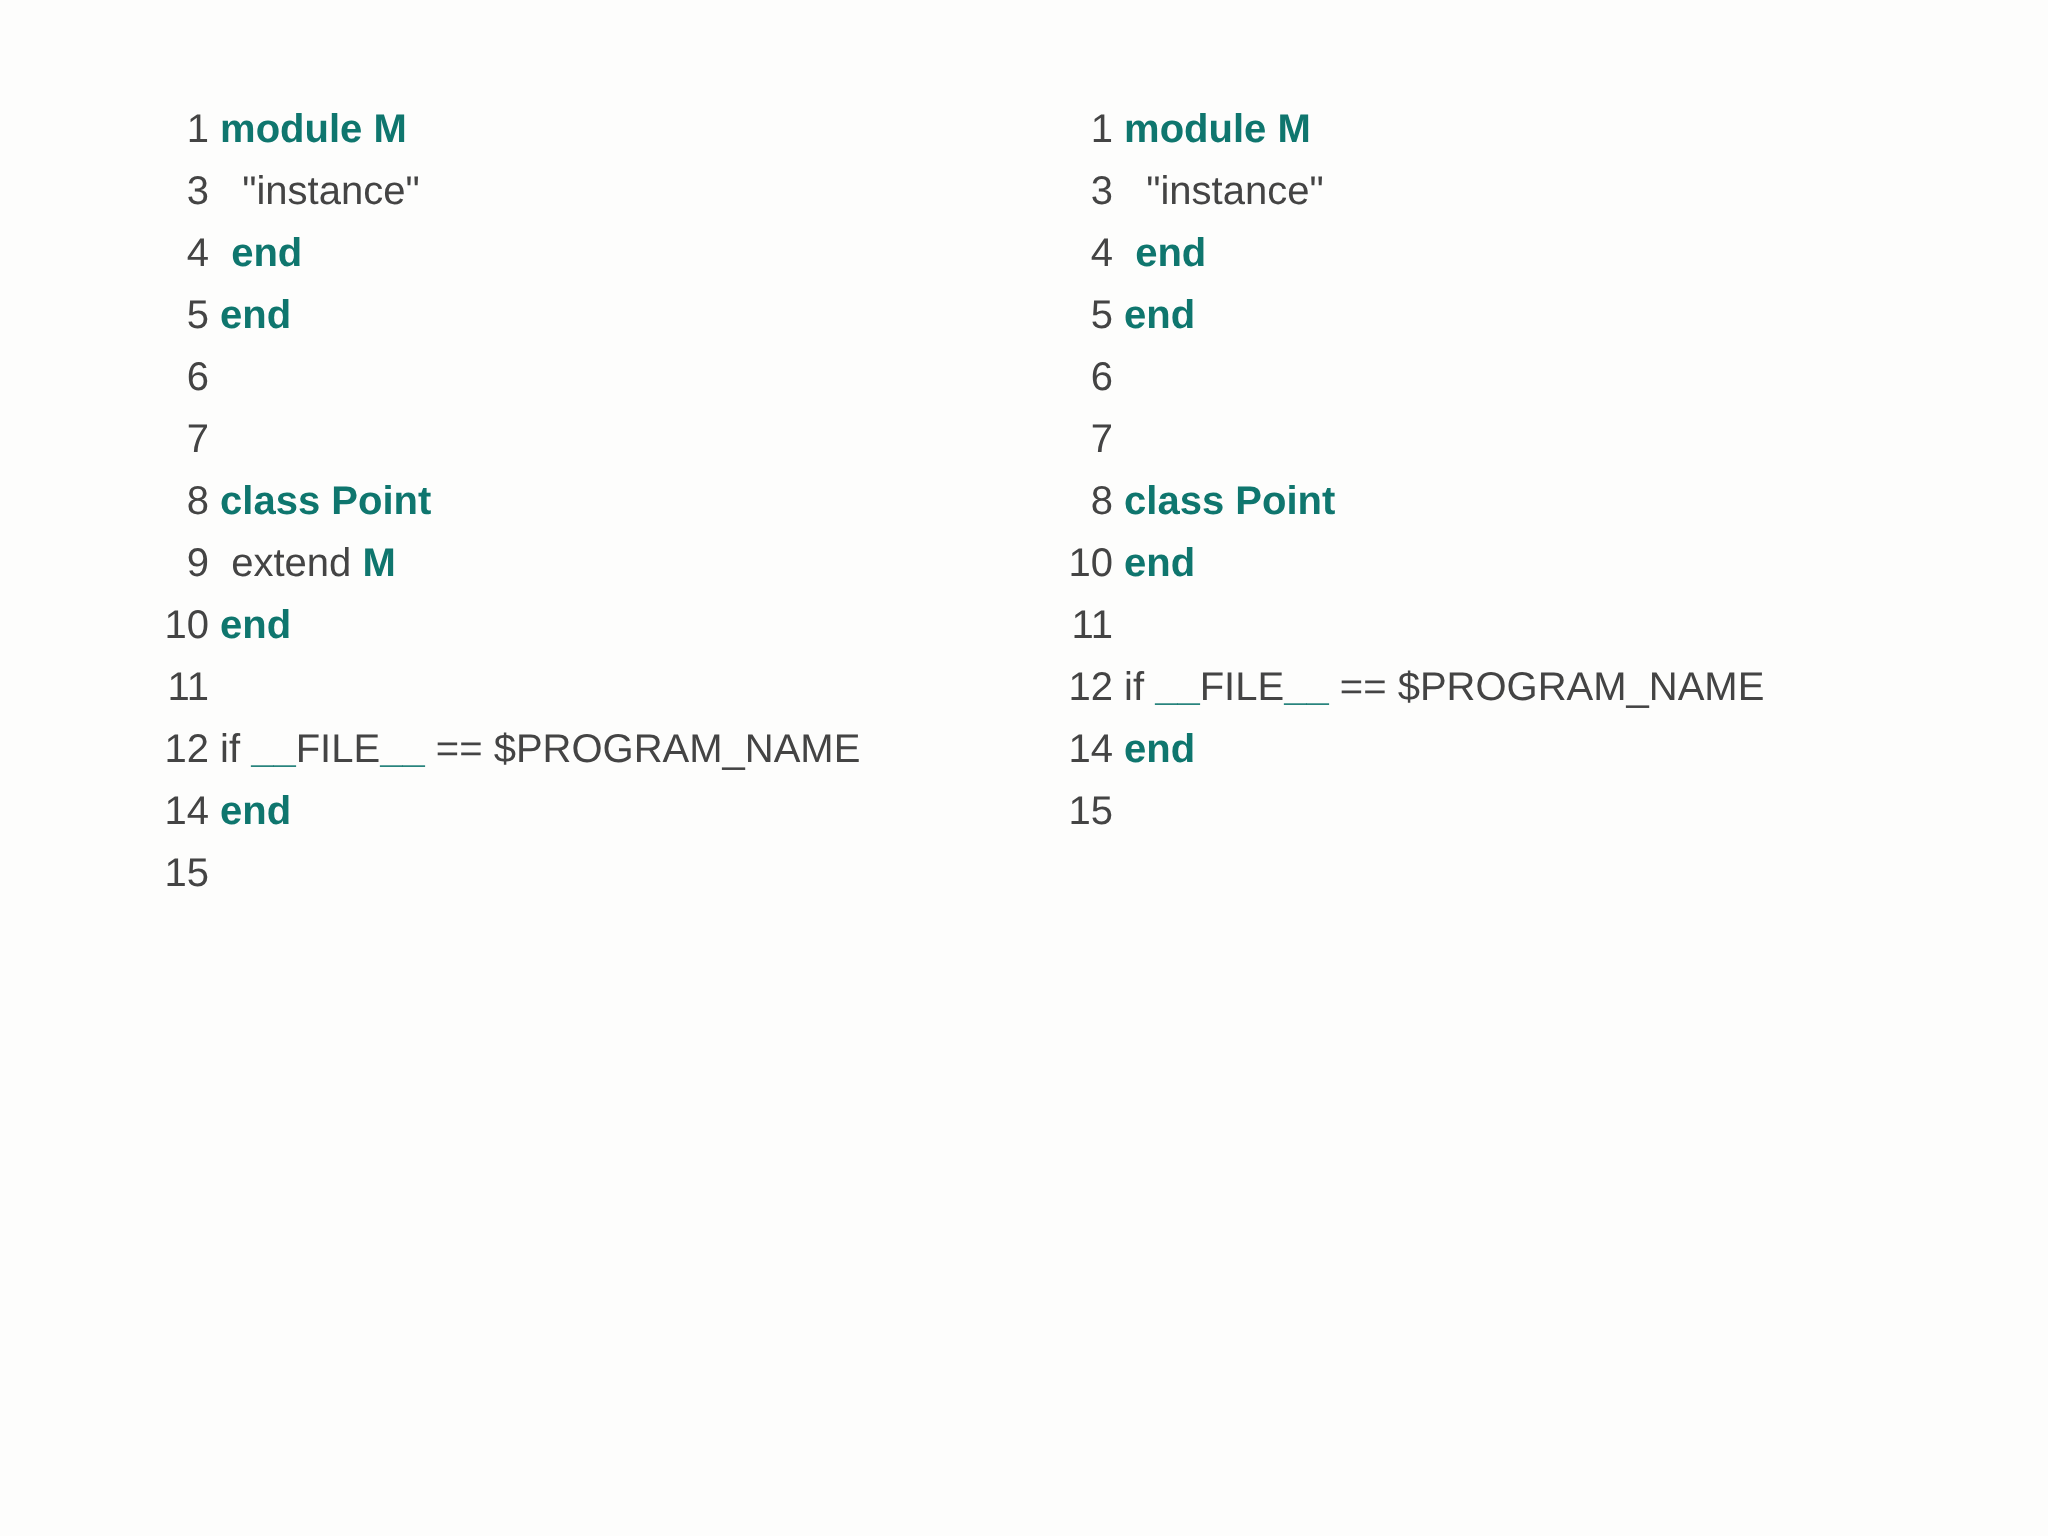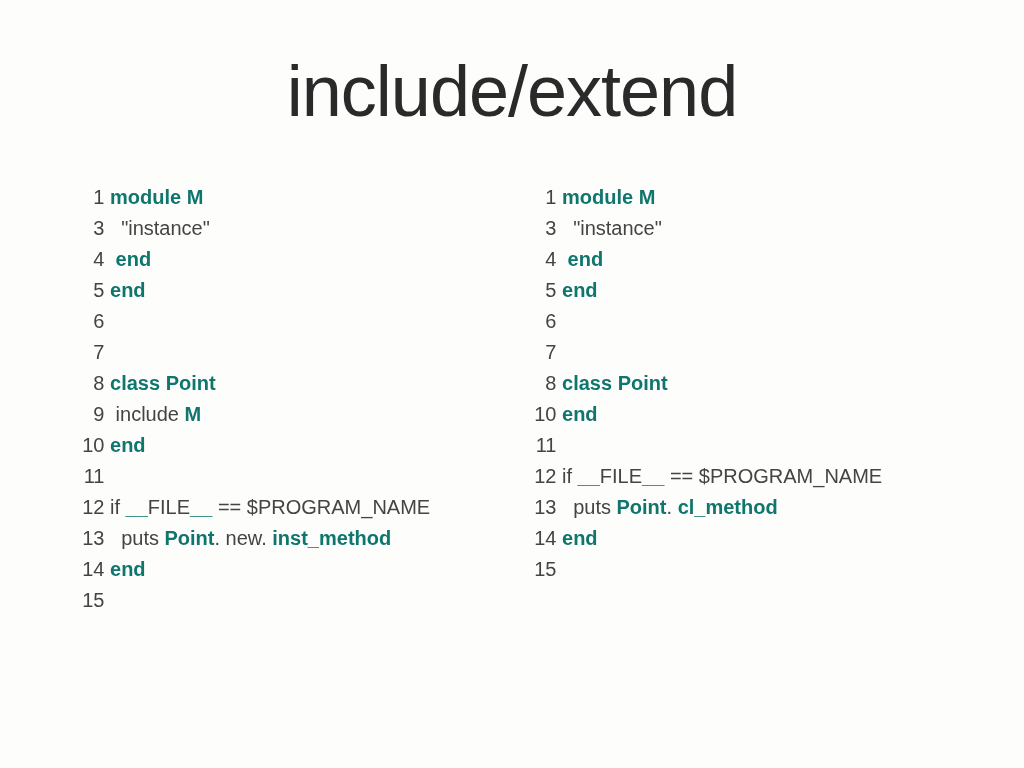--- a/index.html
+++ b/index.html
@@ -43,47 +43,44 @@
     width: 2.2ch;
     text-align: right;
     color: #444;
   }
   .b { font-weight: 700; color: #0f766e; }
 </style>
 </head>
 <body>
 
 <div class="slide">
-  <h1 class="title">include/extend</h1>
   <div class="columns">
     <div class="col" id="col-left">
         <div class="line"><span class="ln">1</span><span> </span><span class="b">module</span><span> </span><span class="b">M</span></div>
         <div class="line"><span class="ln">3</span><span>   "instance"</span></div>
         <div class="line"><span class="ln">4</span><span>  </span><span class="b">end</span></div>
         <div class="line"><span class="ln">5</span><span> </span><span class="b">end</span></div>
         <div class="line"><span class="ln">6</span><span> </span></div>
         <div class="line"><span class="ln">7</span><span> </span></div>
         <div class="line"><span class="ln">8</span><span> </span><span class="b">class</span><span> </span><span class="b">Point</span></div>
-        <div class="line"><span class="ln">9</span><span>  include </span><span class="b">M</span></div>
+        <div class="line"><span class="ln">9</span><span>  extend </span><span class="b">M</span></div>
         <div class="line"><span class="ln">10</span><span> </span><span class="b">end</span></div>
         <div class="line"><span class="ln">11</span><span> </span></div>
         <div class="line"><span class="ln">12</span><span> if </span><span class="b">__</span><span>FILE</span><span class="b">__</span><span> == $PROGRAM_NAME</span></div>
-        <div class="line"><span class="ln">13</span><span>   puts </span><span class="b">Point</span><span>. new. </span><span class="b">inst_method</span></div>
         <div class="line"><span class="ln">14</span><span> </span><span class="b">end</span></div>
         <div class="line"><span class="ln">15</span><span> </span></div>
       </div>
     <div class="col" id="col-right">
         <div class="line"><span class="ln">1</span><span> </span><span class="b">module</span><span> </span><span class="b">M</span></div>
         <div class="line"><span class="ln">3</span><span>   "instance"</span></div>
         <div class="line"><span class="ln">4</span><span>  </span><span class="b">end</span></div>
         <div class="line"><span class="ln">5</span><span> </span><span class="b">end</span></div>
         <div class="line"><span class="ln">6</span><span> </span></div>
         <div class="line"><span class="ln">7</span><span> </span></div>
         <div class="line"><span class="ln">8</span><span> </span><span class="b">class</span><span> </span><span class="b">Point</span></div>
         <div class="line"><span class="ln">10</span><span> </span><span class="b">end</span></div>
         <div class="line"><span class="ln">11</span><span> </span></div>
         <div class="line"><span class="ln">12</span><span> if </span><span class="b">__</span><span>FILE</span><span class="b">__</span><span> == $PROGRAM_NAME</span></div>
-        <div class="line"><span class="ln">13</span><span>   puts </span><span class="b">Point</span><span>. </span><span class="b">cl_method</span></div>
         <div class="line"><span class="ln">14</span><span> </span><span class="b">end</span></div>
         <div class="line"><span class="ln">15</span><span> </span></div>
       </div>
   </div>
 </div>
 
 </body></html>

